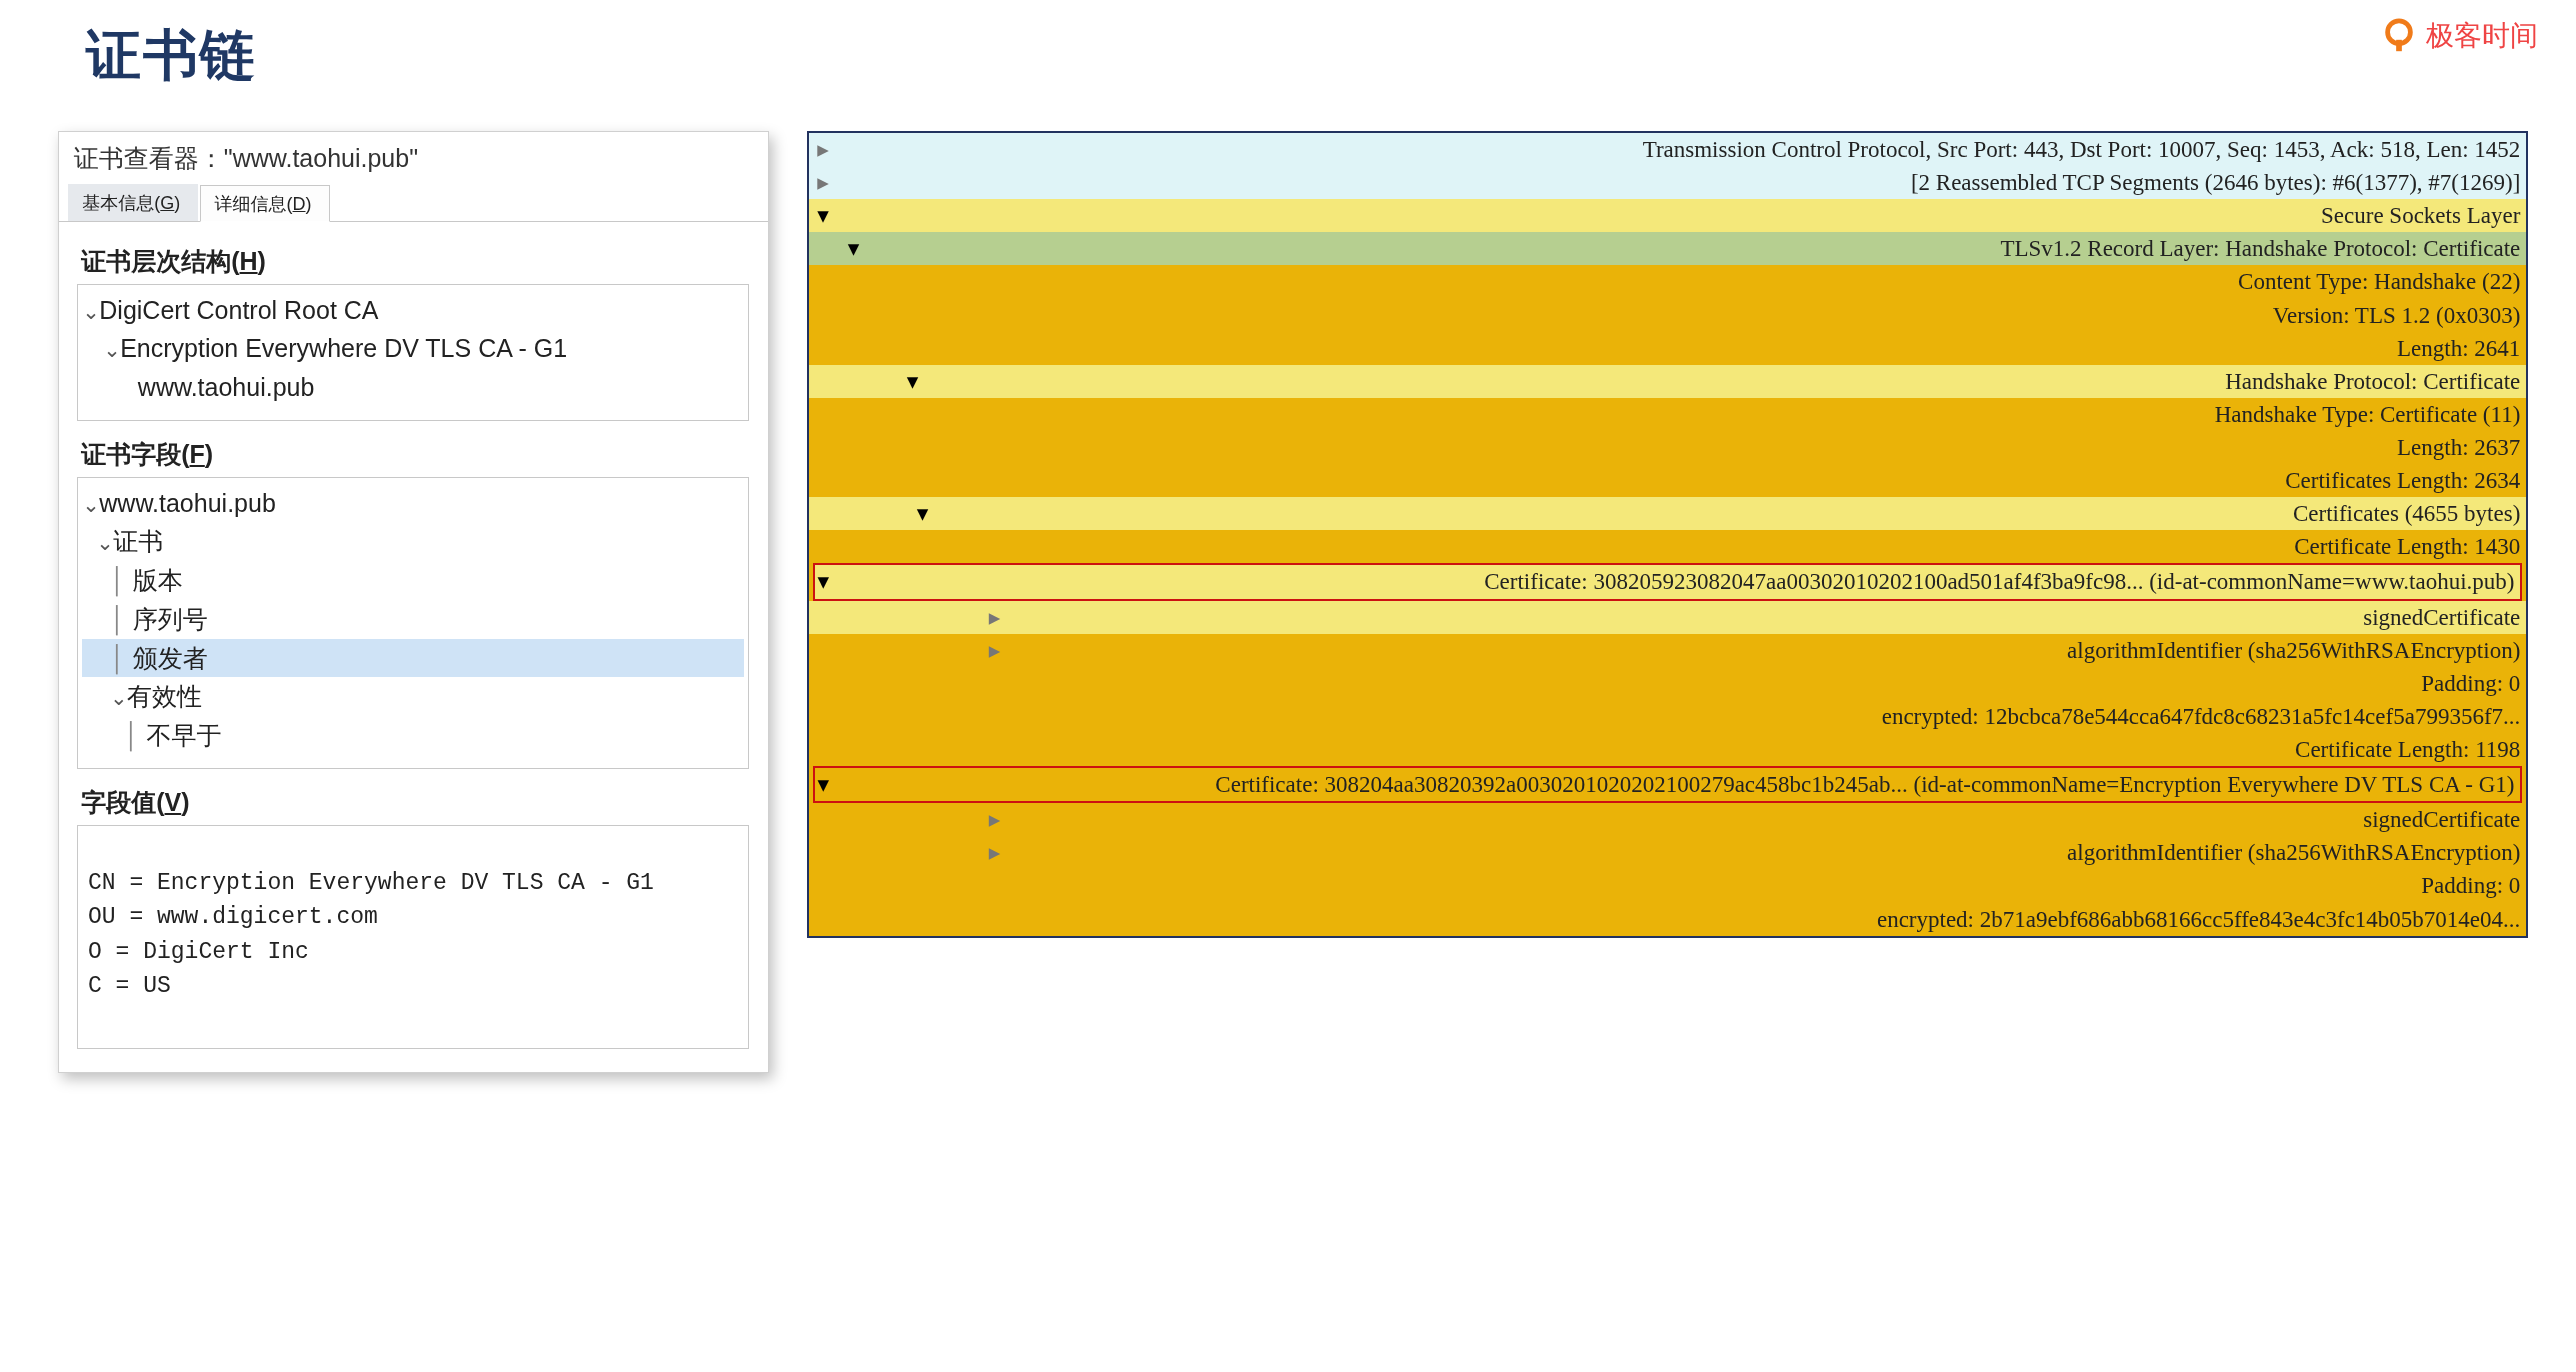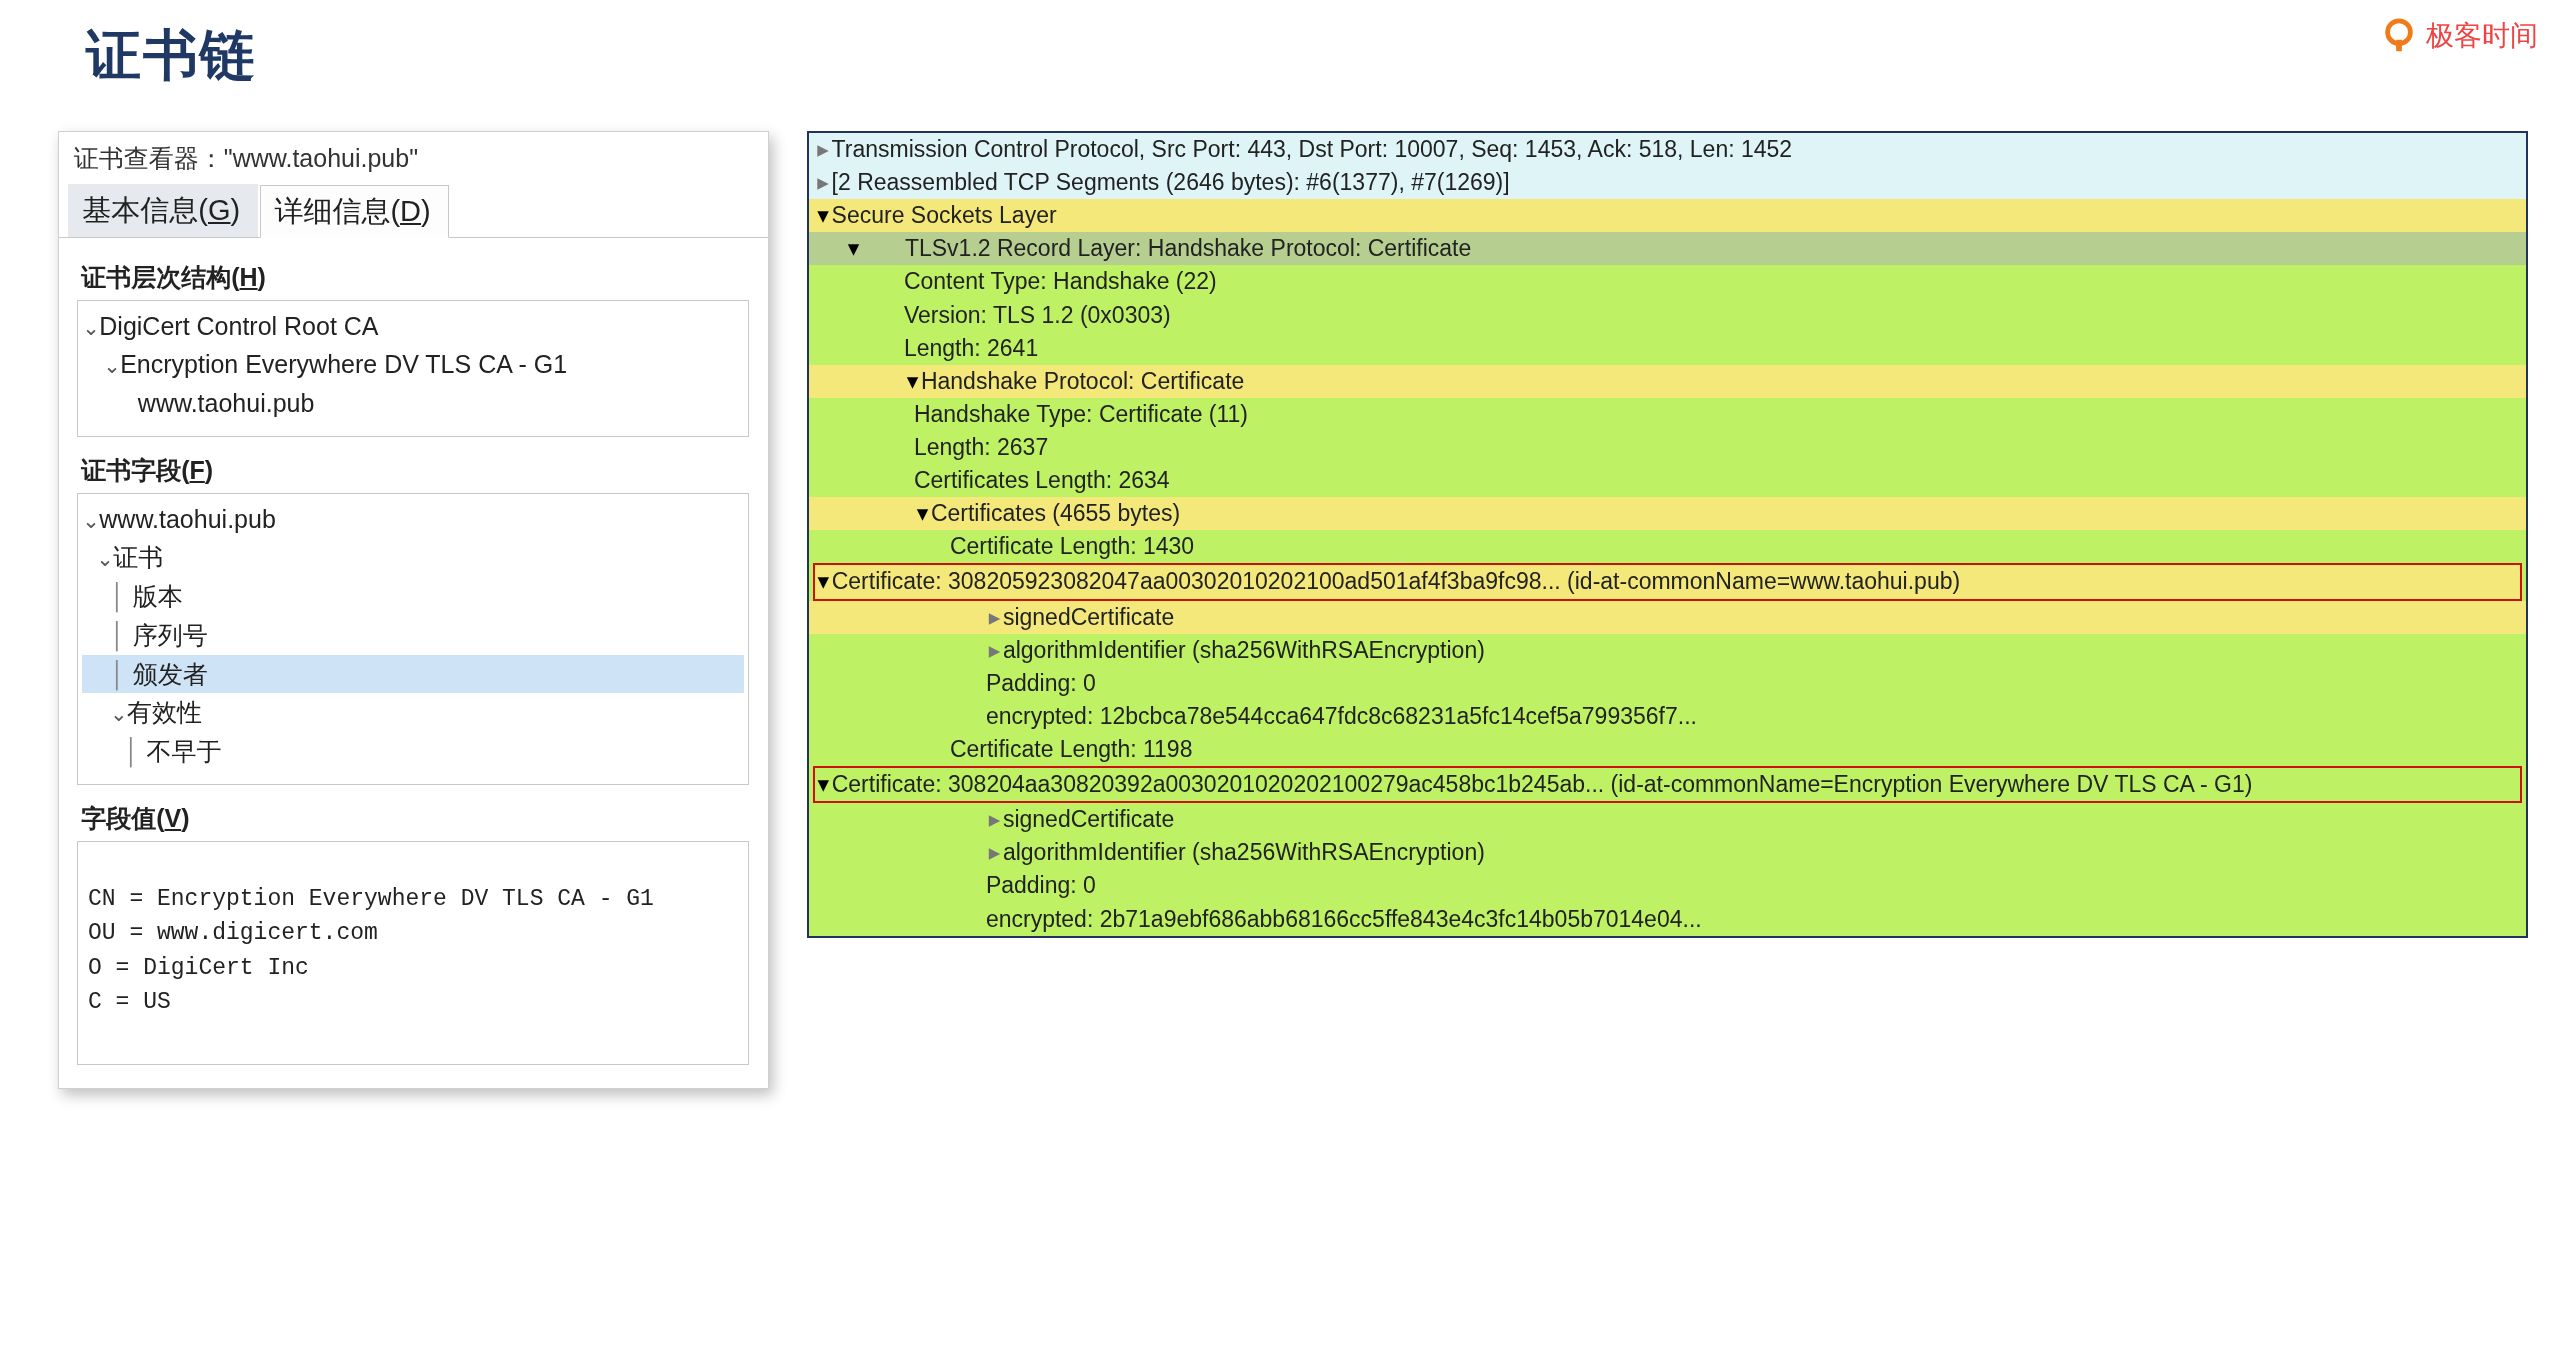--- a/index.html
+++ b/index.html
@@ -50,21 +50,21 @@
   }
   .cert-dlg-title {
     padding: 9.5px 15.3px;
     font-size: 25px;
     color: #333;
   }
   .cert-tabs {
     display: flex;
     border-bottom: 1px solid #c8c8c8;
     padding-left: 9.5px;
-    font-size: 29px;
+    font-size: 18px;
   }
   .cert-tab {
     padding: 5.7px 17px 5.7px 13.3px;
     border: 1px solid transparent;
     background: #eef1f5;
     cursor: pointer;
     margin-right: 1.9px;
   }
   .cert-tab.inactive { background: #e6e9ed; }
   .cert-tab.active {
@@ -105,26 +105,27 @@
     font-family: "Courier New", monospace;
     font-size: 23px;
     line-height: 1.5;
     white-space: pre;
   }
 
   
   .ws-panel {
     width: 1754px;
     border: 2.9px solid #22325f;
-    background: #bef264;
-    font-family: Liberation Sans, sans-serif;
+    background: #eab308;
+    font-family: Liberation Serif, serif;
     font-size: 23px;
     line-height: 1.44;
     color: #222;
     overflow: hidden;
+    text-align: right;
   }
   .ws-row { padding: 0 5.7px 0 9.5px; display:flex; align-items:center; }
   .ws-row .tri {
     display:inline-block;
     width: 17px; text-align:center;
     color:#666;
   }
   .ws-row .tri.open::before { content:"▾"; color:#000; }
   .ws-row .tri.closed::before { content:"▸"; color:#777; }
   .ws-row .txt { white-space: pre; flex: 1 1 auto; }

